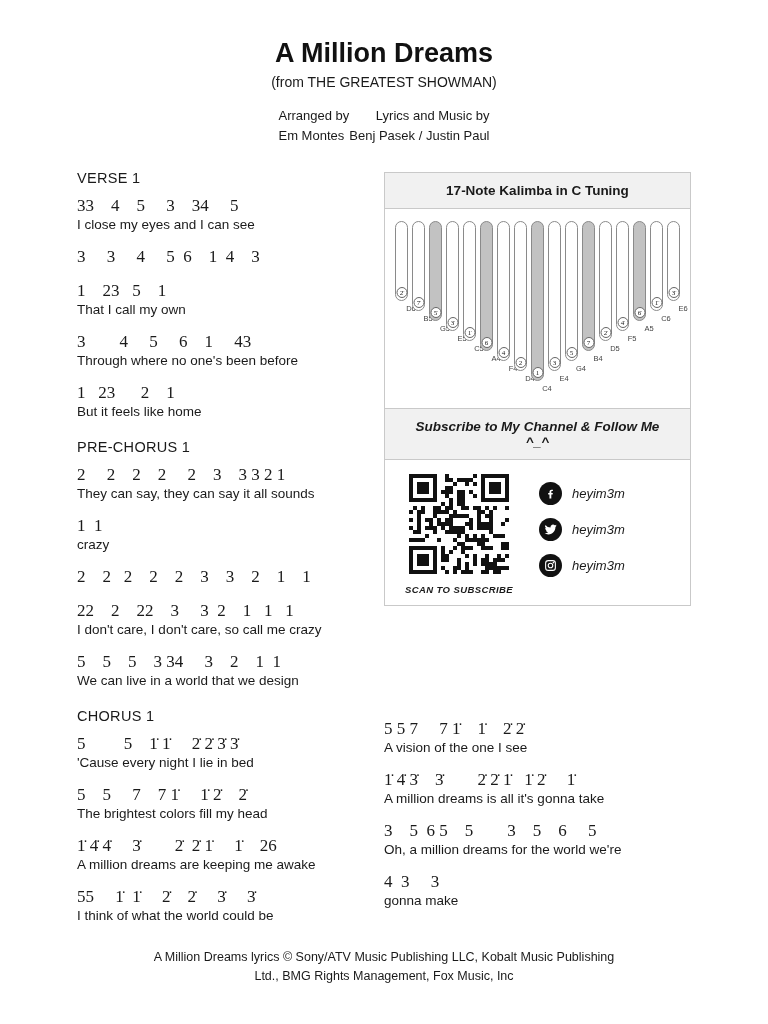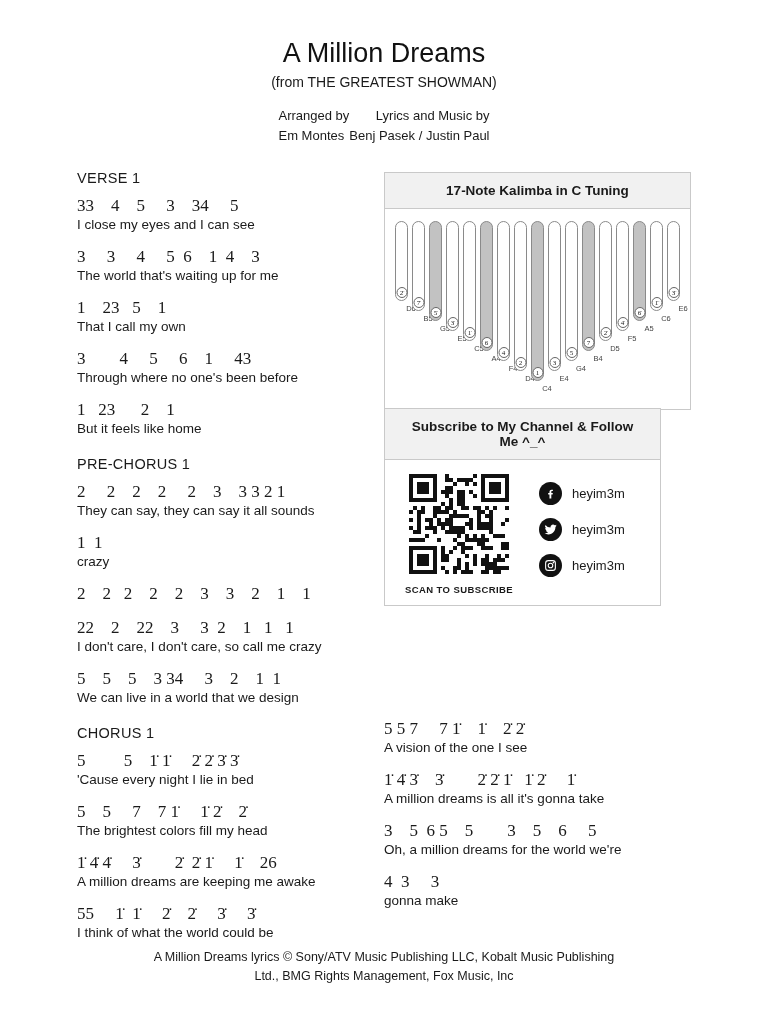--- a/index.html
+++ b/index.html
@@ -1,20 +1,20 @@
 <!DOCTYPE html>
 <html><head>
 <meta charset="utf-8">
 <style>
   * { margin:0; padding:0; box-sizing:border-box; }
   html,body { background:#e9e9e9; }
   .page { width:768px; height:1024px; margin:0 auto; background:#ffffff; position:relative;
           font-family:"Liberation Sans","DejaVu Sans",sans-serif; color:#1a1a1a; overflow:hidden; }
 
-  .title { text-align:center; padding-top:38px; font-size:27px; font-weight:normal; color:#111; }
+  .title { text-align:center; padding-top:38px; font-size:27px; font-weight:bold; color:#111; }
   .subtitle { text-align:center; font-size:14px; margin-top:5px; }
 
   .credits { display:flex; justify-content:center; margin:16px 75px 0; font-size:13px; line-height:1.5; }
   .credits .right { text-align:right; }
 
   .left-col  { position:absolute; left:77px;  top:170px; width:302px; }
   .right-col { position:absolute; left:384px; top:172px; width:307px; }
 
   .section { margin-bottom:19px; }
   .section-heading { font-size:14.5px; margin-bottom:9px; letter-spacing:.3px; }
@@ -30,21 +30,21 @@
   .tine-row { display:flex; justify-content:center; align-items:flex-start; gap:3px; padding:12px 6px 16px; }
   .tine-wrap { display:flex; flex-direction:column; align-items:center; width:14px; }
   .tine { width:13px; border:1px solid #8a8a8a; border-radius:7px; background:#fff; position:relative; }
   .tine.shaded { background:#c2c2c2; }
   .tine-num { position:absolute; bottom:2px; left:50%; transform:translateX(-50%);
               width:11px; height:11px; border:1px solid #666; border-radius:50%; background:#fff;
               font-size:7px; line-height:11px; text-align:center;
               font-family:"Liberation Serif","DejaVu Serif",serif; }
   .tine-note { margin-top:3px; font-size:7.5px; color:#444; white-space:nowrap;padding-left:19px; }
 
-  .subscribe-box { position:absolute; top:236px; left:0; width:277px; }
+  .subscribe-box { position:absolute; top:236px; left:0; width:307px;font-style:italic; }
   .subscribe-body { display:flex; padding:14px 10px 10px 20px; }
   .qr-wrap { text-align:center; }
   .qr-caption { font-weight:bold; font-size:9.5px; letter-spacing:.4px; margin-top:6px; }
   .socials { margin-left:26px; padding-top:8px; }
   .social-row { display:flex; align-items:center; margin-bottom:13px; cursor:pointer; }
   .social-icon { width:23px; height:23px; border-radius:50%; background:#111; color:#fff;
                  display:flex; align-items:center; justify-content:center; margin-right:10px; flex:0 0 23px; }
   .social-icon svg { display:block; }
   .social-handle { font-size:13px; }
 
@@ -75,21 +75,20 @@
   <div class="section">
     <div class="section-heading">VERSE 1</div>
     <div>
   <div class="tabline">
     <div class="notes">33    4    5     3    34     5</div>
     <div class="lyric">I close my eyes and I can see</div>
   </div>
 
   <div class="tabline">
     <div class="notes">3     3     4     5  6    1  4    3</div>
-    <div class="lyric">The world that's waiting up for me</div>
   </div>
 
   <div class="tabline">
     <div class="notes">1    23   5    1</div>
     <div class="lyric">That I call my own</div>
   </div>
 
 
   <div class="tabline">
     <div class="notes">3        4     5     6    1     43</div>

